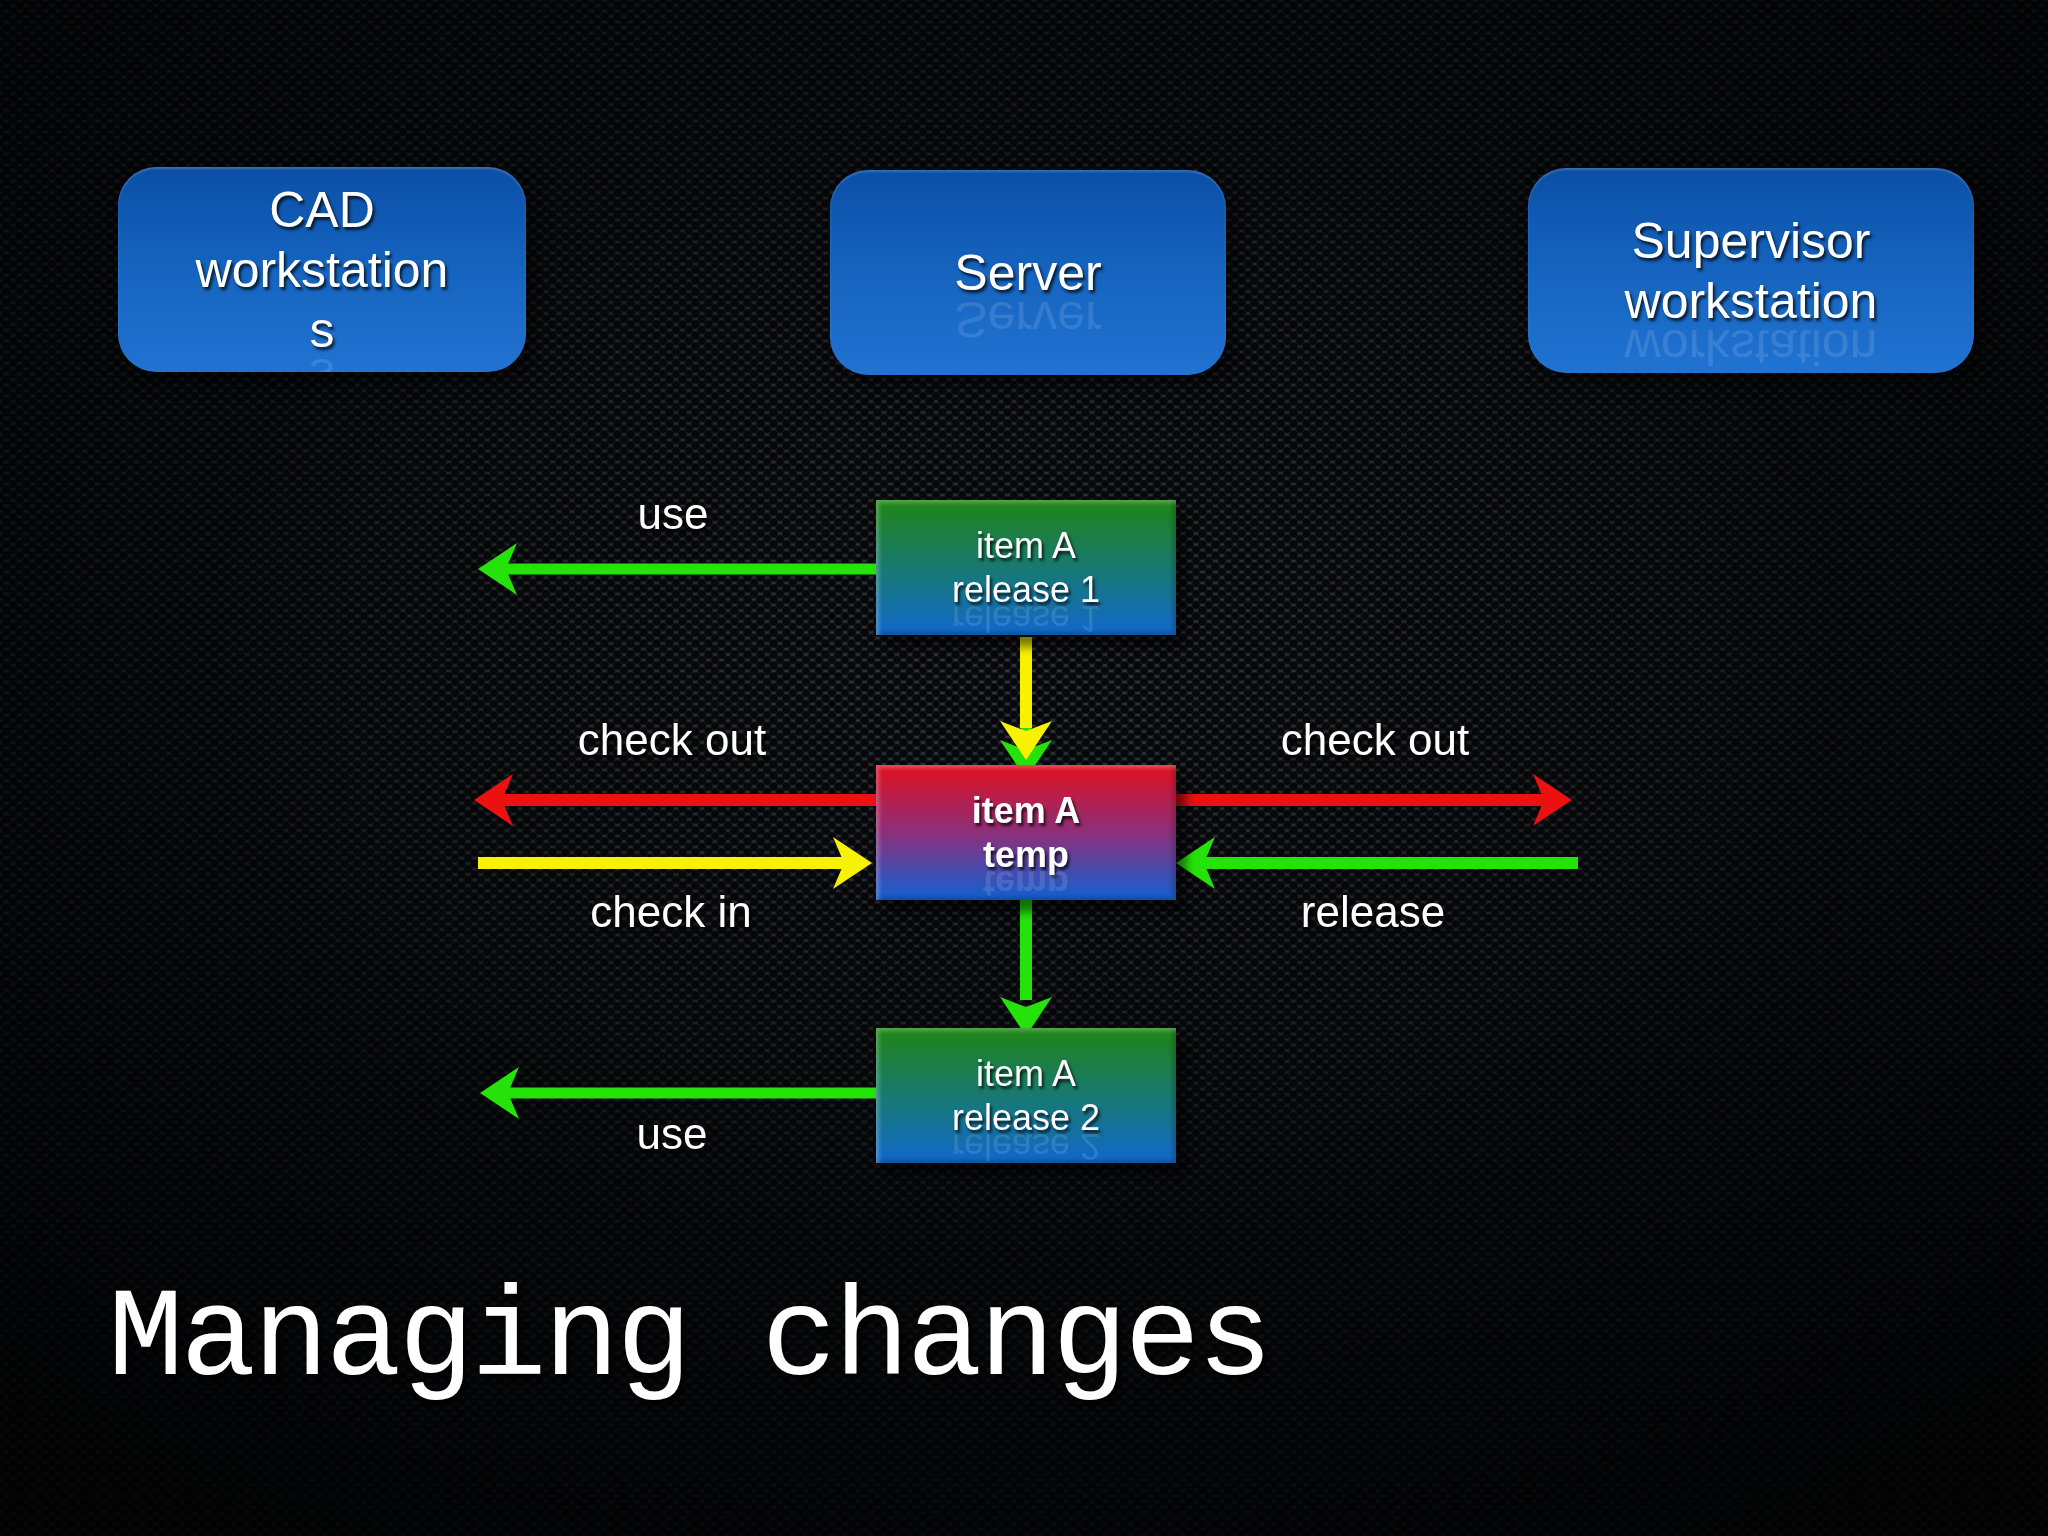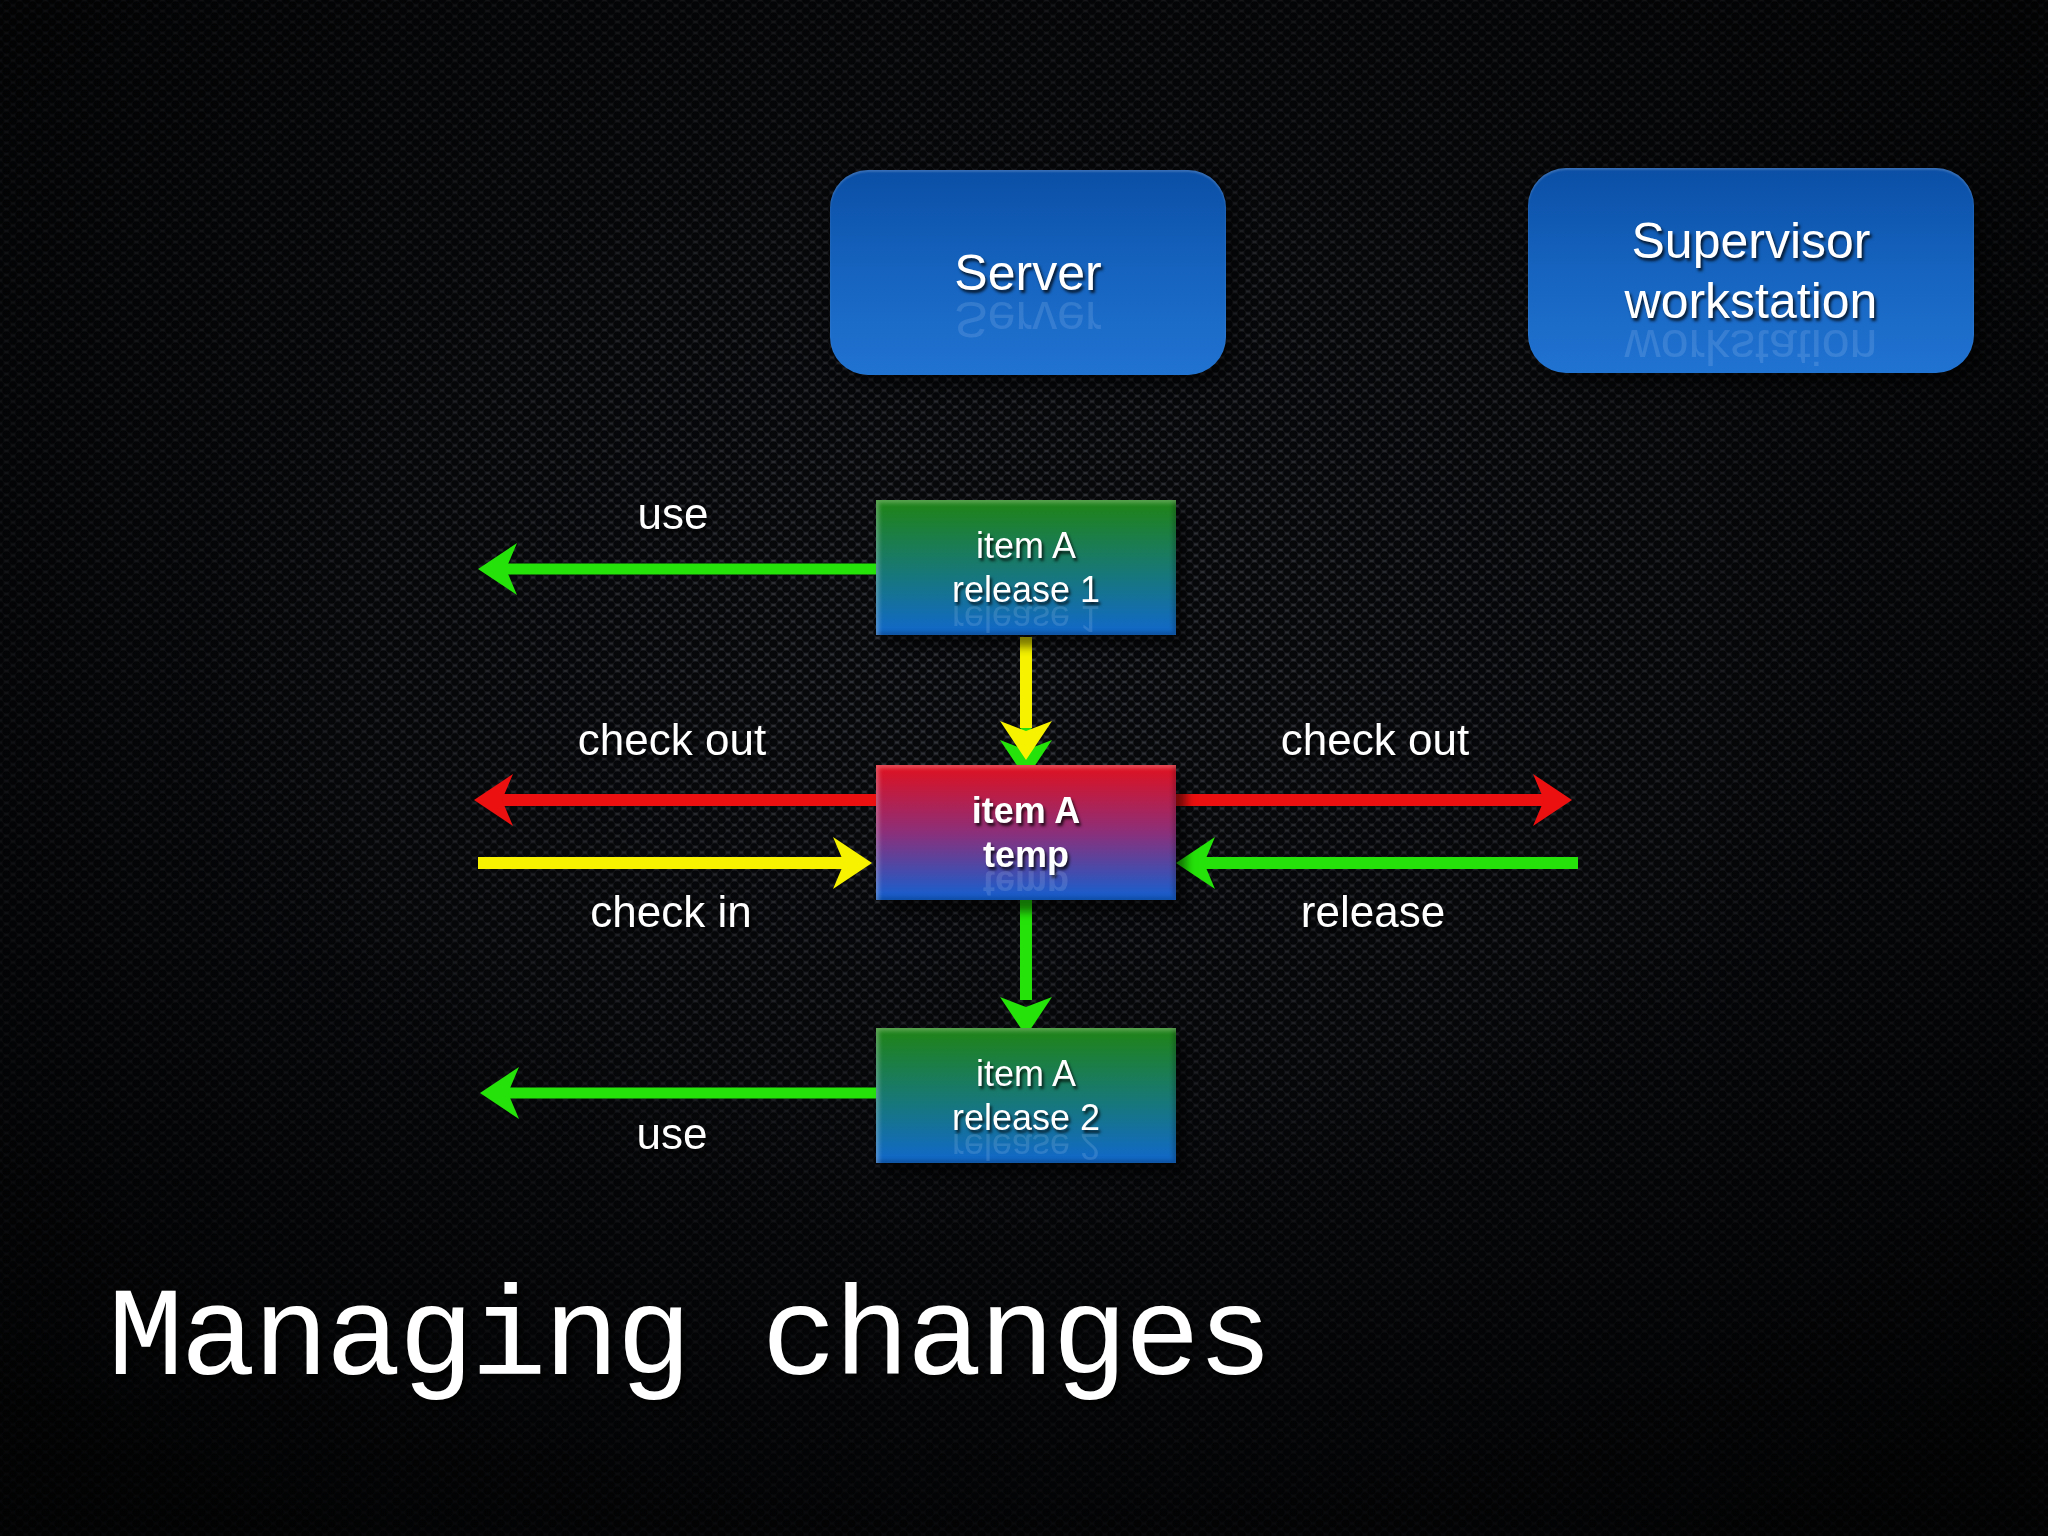--- a/index.html
+++ b/index.html
@@ -111,20 +111,25 @@
       <line x1="1026" y1="898" x2="1026" y2="1000" stroke-width="12" stroke="#25e30a"></line>
       <polygon points="1026,1036 1000,997 1026,1007 1052,997" fill="#25e30a"></polygon>
     </g>
 
     <g>
       <line x1="880" y1="1093" x2="502" y2="1093" stroke-width="11" stroke="#25e30a"></line>
       <polygon points="480,1093 519,1067 508,1093 519,1119" fill="#25e30a"></polygon>
     </g>
   </svg>
 
+  <div class="node node-blue" style="left:118px;top:167px;width:408px;">
+    <div class="node-label">CAD workstations
+      <div class="reflection">CAD workstations</div>
+    </div>
+  </div>
 
   <div class="node node-blue" style="left:830px;top:170px;width:396px;">
     <div class="node-label">Server
       <div class="reflection">Server</div>
     </div>
   </div>
 
   <div class="node node-blue wide-label" style="left:1528px;top:168px;width:446px;justify-content:center;">
     <div class="node-label">Supervisor workstation
       <div class="reflection">Supervisor workstation</div>

